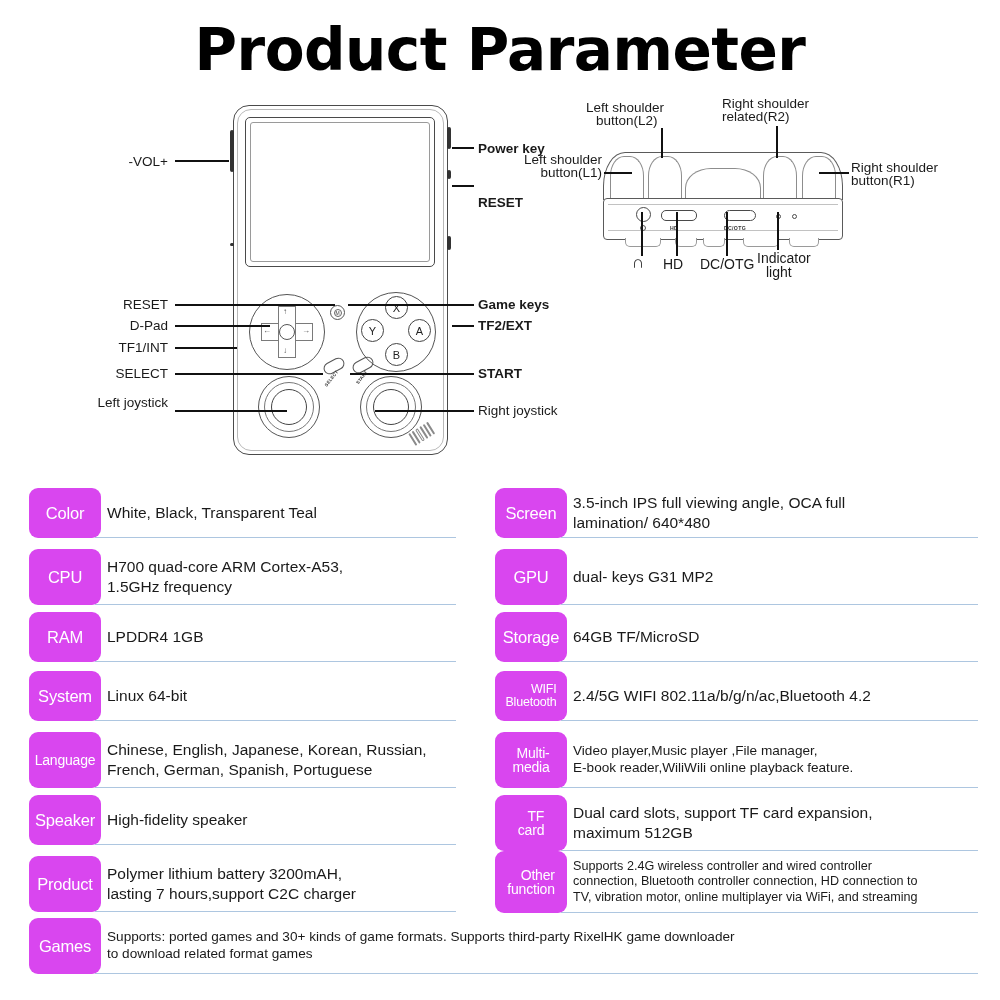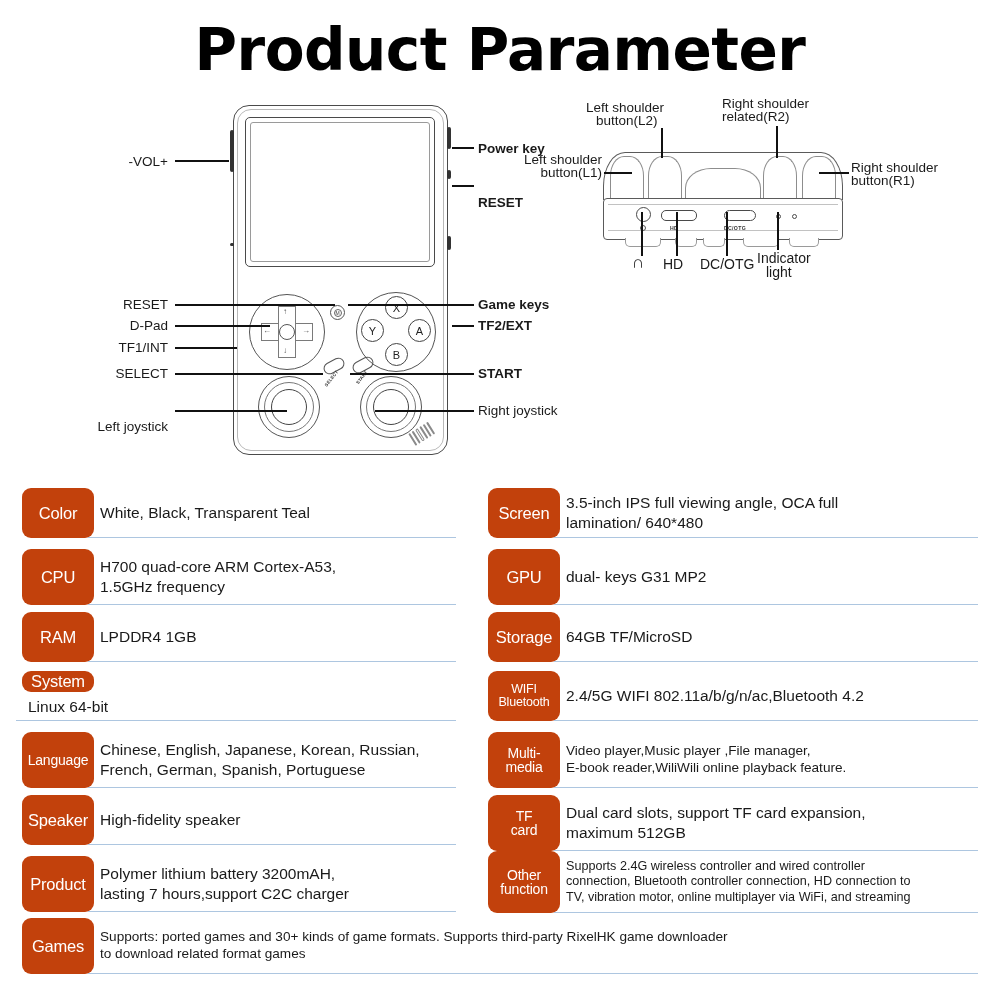--- a/index.html
+++ b/index.html
@@ -300,31 +300,32 @@
     width: 1000px;
   }
   .spec-row {
     position: absolute;
     display: flex;
     align-items: stretch;
   }
   .chip {
     flex: 0 0 auto;
     width: 72px;
-    background: #c2410c;
+    background: #d946ef;
     color: #ffffff;
     border-radius: 9px;
     display: flex;
     align-items: center;
     justify-content: center;
-    text-align: center;
+    text-align: right;
     font-size: 16.5px;
     line-height: 1.02;
     padding: 2px 1px;
     letter-spacing: -0.2px;
+    margin-left: 7px;
   }
   .chip.sm  { font-size: 14px; }
   .chip.xs  { font-size: 12.5px; }
   .value-cell {
     flex: 1 1 auto;
     position: relative;
     display: flex;
     align-items: center;
     padding-left: 12px;
     padding-right: 4px;
@@ -414,21 +415,21 @@
 
     <div class="dlabel r" style="left:100px; top:226px; width:68px;">D-Pad</div>
     <div class="leader" style="left:175px; top:233px; width:95px;"></div>
 
     <div class="dlabel r" style="left:90px; top:248px; width:78px;">TF1/INT</div>
     <div class="leader" style="left:175px; top:255px; width:62px;"></div>
 
     <div class="dlabel r" style="left:92px; top:274px; width:76px;">SELECT</div>
     <div class="leader" style="left:175px; top:281px; width:148px;"></div>
 
-    <div class="dlabel r" style="left:58px; top:327px; width:110px;">Left joystick</div>
+    <div class="dlabel r" style="left:58px; top:303px; width:110px;">Left joystick</div>
     <div class="leader" style="left:175px; top:318px; width:112px;"></div>
 
     <div class="leader" style="left:452px; top:55px; width:22px;"></div>
     <div class="dlabel bold" style="left:478px; top:49px;">Power key</div>
 
     <div class="leader" style="left:452px; top:93px; width:22px;"></div>
     <div class="dlabel bold" style="left:478px; top:103px;">RESET</div>
 
     <div class="leader" style="left:348px; top:212px; width:126px;"></div>
     <div class="dlabel bold" style="left:478px; top:205px;">Game keys</div>
@@ -516,21 +517,21 @@
           <div class="value-cell">
             <div class="vtext">H700 quad-core ARM Cortex-A53,<br>1.5GHz frequency</div>
           </div>
         </div>
         <div class="spec-row" style="left: 22px; top: 126px; width: 434px; height: 50px;">
           <div class="chip">RAM</div>
           <div class="value-cell">
             <div class="vtext">LPDDR4  1GB</div>
           </div>
         </div>
-        <div class="spec-row" style="left: 22px; top: 185px; width: 434px; height: 50px; flex-direction: column;">
+        <div class="spec-row" style="left: 22px; top: 185px; width: 434px; height: 50px;">
           <div class="chip">System</div>
           <div class="value-cell">
             <div class="vtext">Linux 64-bit</div>
           </div>
         </div>
         <div class="spec-row" style="left: 22px; top: 246px; width: 434px; height: 56px;">
           <div class="chip sm">Language</div>
           <div class="value-cell">
             <div class="vtext">Chinese, English, Japanese, Korean, Russian,<br>French, German, Spanish, Portuguese</div>
           </div>

